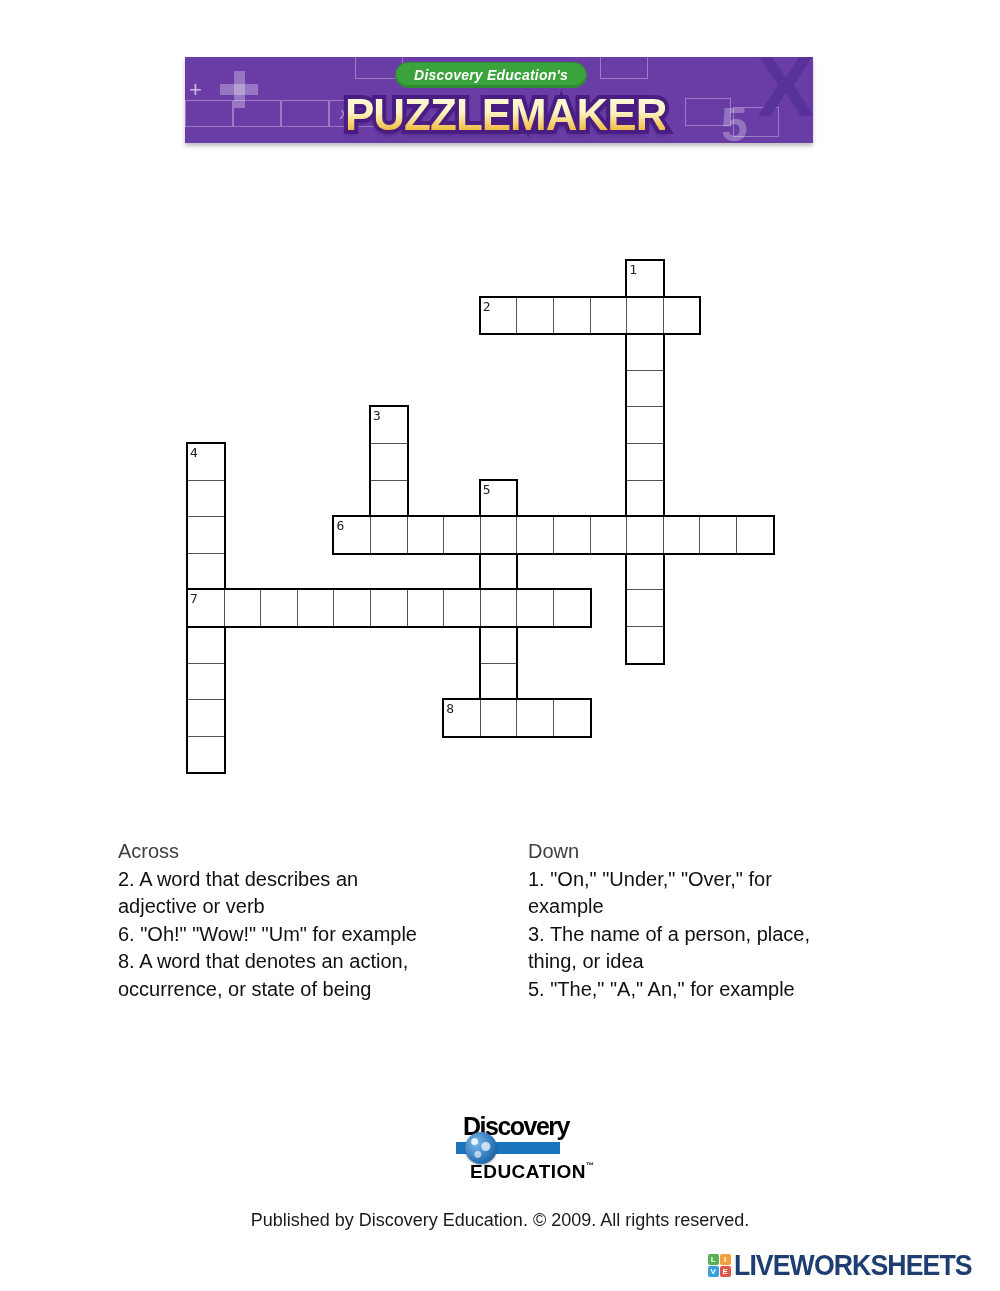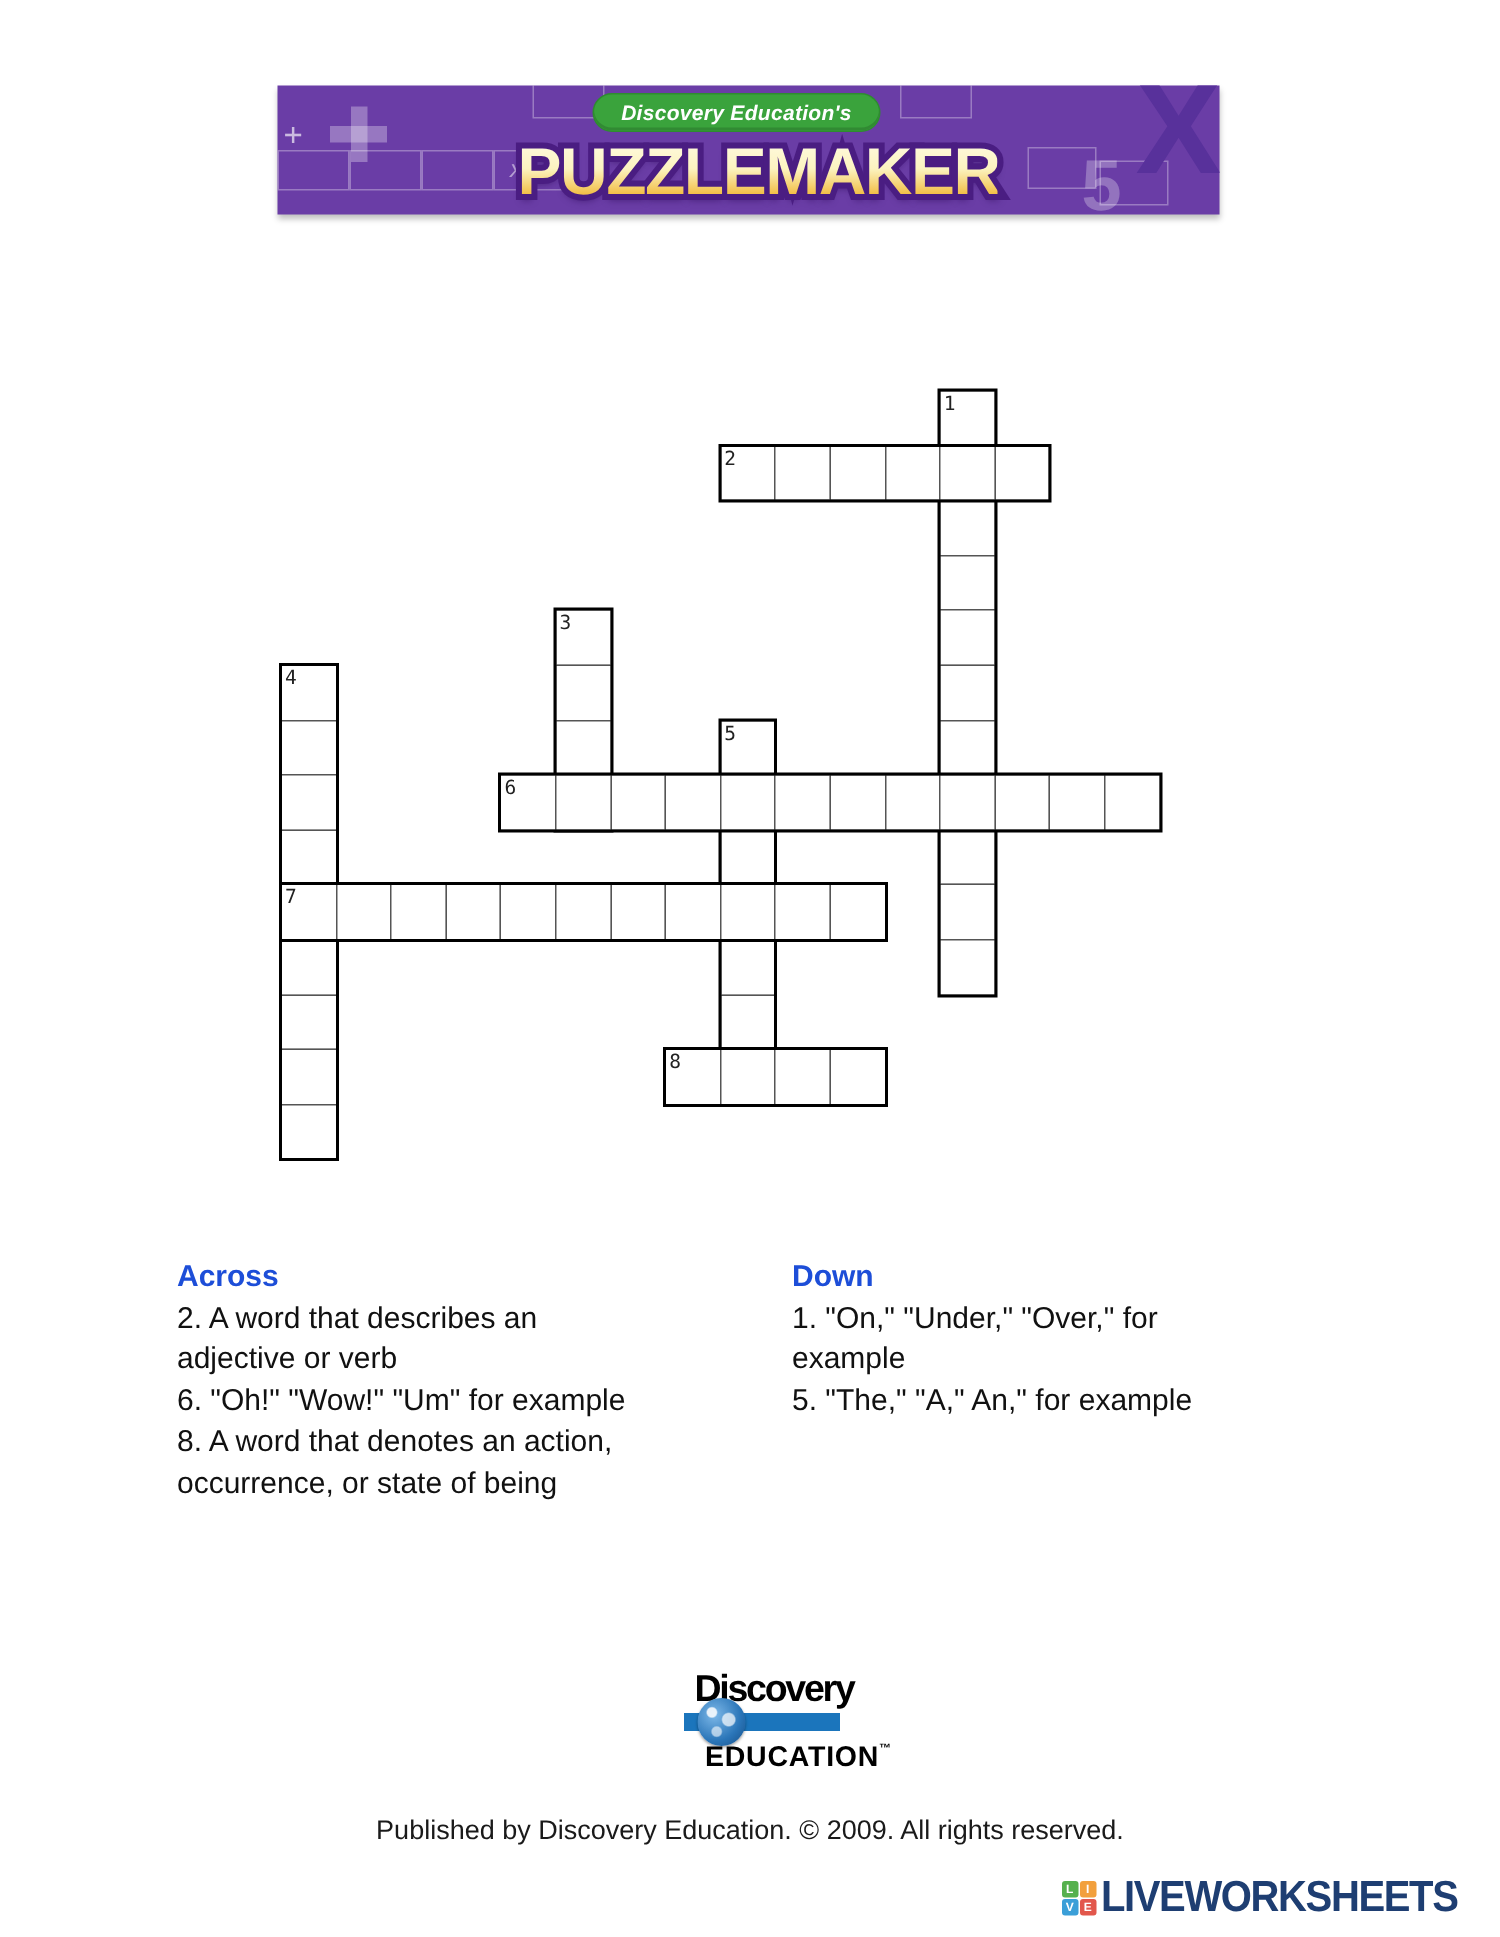--- a/index.html
+++ b/index.html
@@ -55,21 +55,21 @@
   .cw-word { position:absolute; border:2px solid #000; pointer-events:none; background:transparent; }
   .cw-num {
     position:absolute; font-family:"DejaVu Sans Mono", monospace;
     font-size:13px; color:#222; line-height:15px; z-index:3;
   }
 
   
   .clues-col { position:absolute; top:838px; width:405px; font-size:20px; line-height:27.5px; color:#111; }
   .clues-across { left:118px; }
   .clues-down { left:528px; }
-  .clue-header { font-size:20px; color:#1d4ed8; font-weight:700; }
+  .clue-header { font-size:20px; color:#404040; font-weight:400; }
   .clue { white-space:pre-line; }
 
   
   .de-logo { position:absolute; left:456px; top:1112px; width:120px; height:75px; }
   .de-name { position:absolute; left:0; top:0; width:120px; text-align:center;
     font-size:25px; font-weight:700; letter-spacing:-1.5px; color:#000; }
   .de-bar { position:absolute; left:0; top:30px; width:104px; height:12px; background:#1b75bc; }
   .de-globe {
     position:absolute; left:9px; top:20px; width:32px; height:32px; border-radius:50%;
     background:
@@ -211,20 +211,22 @@
     <div class="clue">2. A word that describes an
 adjective or verb</div>
     <div class="clue">6. "Oh!" "Wow!" "Um" for example</div>
     <div class="clue">8. A word that denotes an action,
 occurrence, or state of being</div>
   </div>
   <div class="clues-col clues-down">
     <div class="clue-header">Down</div>
     <div class="clue">1. "On," "Under," "Over," for
 example</div>
+    <div class="clue">3. The name of a person, place,
+thing, or idea</div>
     <div class="clue">5. "The," "A," An," for example</div>
   </div>
 
   <div class="de-logo">
     <div class="de-name">Discovery</div>
     <div class="de-bar" style="background: rgb(27, 117, 188);"></div>
     <div class="de-globe"></div>
     <div class="de-edu"><span>EDUCATION</span><span class="de-tm">™</span></div>
   </div>
 

